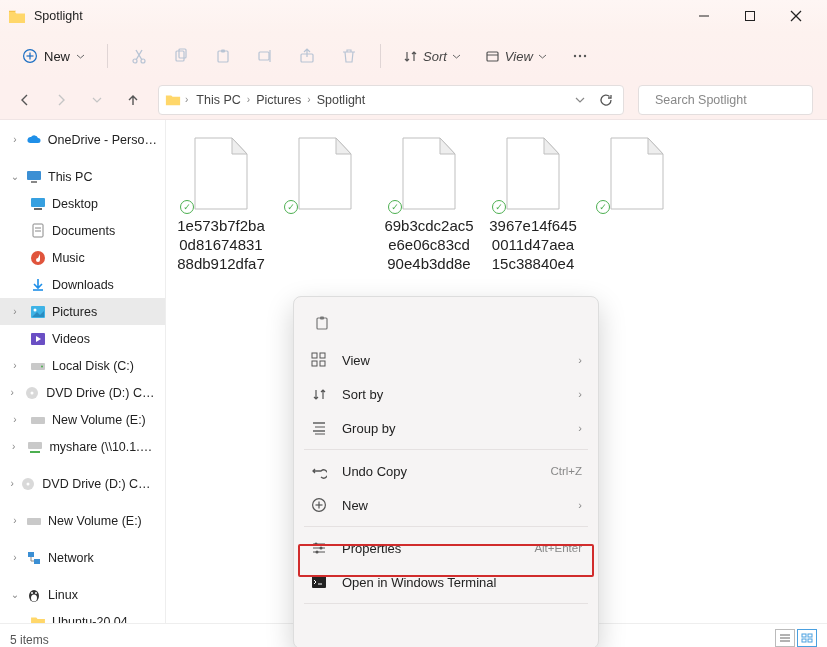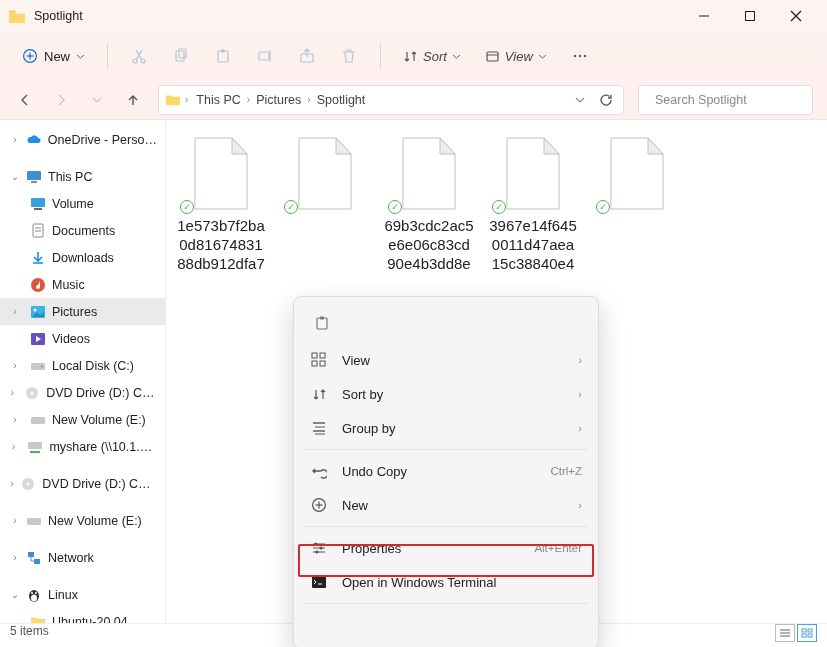--- a/index.html
+++ b/index.html
@@ -58,21 +58,21 @@
     .ctx-tbicon { width: 32px; height: 32px; display: flex; align-items: center; justify-content: center; color: #555; border-radius: 4px;}
     .ctx-item { height: 34px; display: flex; align-items: center; padding: 0 16px; gap: 14px; cursor: pointer; font-size: 13px; color: #222;}
     .ctx-icon { width: 18px; height: 18px; display: inline-flex; align-items: center; justify-content: center; color: #555;}
     .ctx-label { flex: 1; }
     .ctx-arrow { color: #888; font-size: 11px;}
     .ctx-hint { color: #888; font-size: 11.5px;}
     .ctx-sep { height: 1px; background: #e5e1e1; margin: 4px 10px; }
     .ctx-highlight { position: absolute; border: 2.5px solid #d12c2c; pointer-events: none; border-radius: 2px;}
 
     
-    .status { position: absolute; bottom: 0; left: 0; right: 0; height: 24px; display: flex; align-items: flex-start; padding: 0 10px; font-size: 12px; color: #555; background: #fff; border-top: 1px solid #eee;}
+    .status { position: absolute; bottom: 0; left: 0; right: 0; height: 24px; display: flex; align-items: flex-end; padding: 0 10px; font-size: 12px; color: #555; background: #fff; border-top: 1px solid #eee;}
     .status-text { flex: 1; }
     .status-icons { display: flex; gap: 2px; }
     .status-view { width: 20px; height: 18px; border: 1px solid #bbb; display: flex; align-items: center; justify-content: center; font-size: 9px; cursor: pointer;}
     .status-view.active { border-color: #4aa0e0; }
 
     svg { display: block; }
   </style>
 </head>
 <body>
 
@@ -259,49 +259,49 @@
         </span>
       <span class="tree-label">This PC</span>
     </div>
     <div class="tree-item indent1">
       <span class="tree-icon">
           <svg width="16" height="14">
             <rect x="1" y="1" width="14" height="9" rx="1" fill="#37a0e0"></rect>
             <rect x="4" y="11" width="8" height="2" fill="#666"></rect>
           </svg>
         </span>
-      <span class="tree-label">Volume</span>
+      <span class="tree-label">Desktop</span>
     </div>
     <div class="tree-item indent1">
       <span class="tree-icon">
           <svg width="14" height="16">
             <rect x="2" y="1" width="10" height="13" rx="1" fill="#fff" stroke="#888"></rect>
             <line x1="4" y1="5" x2="10" y2="5" stroke="#888"></line>
             <line x1="4" y1="8" x2="10" y2="8" stroke="#888"></line>
           </svg>
         </span>
       <span class="tree-label">Documents</span>
     </div>
     <div class="tree-item indent1">
       <span class="tree-icon">
           <svg width="16" height="16">
+            <circle cx="8" cy="8" r="7" fill="#e0543c"></circle>
+            <path d="M10 4 L10 10 A2 2 0 1 1 8 8" fill="#fff"></path>
+          </svg>
+        </span>
+      <span class="tree-label">Music</span>
+    </div>
+    <div class="tree-item indent1">
+      <span class="tree-icon">
+          <svg width="16" height="16">
             <path d="M8 2 L8 10 M4 7 L8 11 L12 7" fill="none" stroke="#1f8fe8" stroke-width="1.6"></path>
             <line x1="3" y1="13" x2="13" y2="13" stroke="#1f8fe8" stroke-width="1.6"></line>
           </svg>
         </span>
       <span class="tree-label">Downloads</span>
-    </div>
-    <div class="tree-item indent1">
-      <span class="tree-icon">
-          <svg width="16" height="16">
-            <circle cx="8" cy="8" r="7" fill="#e0543c"></circle>
-            <path d="M10 4 L10 10 A2 2 0 1 1 8 8" fill="#fff"></path>
-          </svg>
-        </span>
-      <span class="tree-label">Music</span>
     </div>
     <div class="tree-item indent1 selected">
       <span class="chev" style="margin-left:-20px;margin-right:4px">›</span>
       <span class="tree-icon">
           <svg width="16" height="14">
             <rect x="1" y="1" width="14" height="12" rx="1" fill="#3eb3e6"></rect>
             <circle cx="5" cy="5" r="1.5" fill="#fff"></circle>
             <path d="M2 12 L7 7 L10 10 L14 6 L14 12 Z" fill="#2a8cc0"></path>
           </svg>
         </span>

